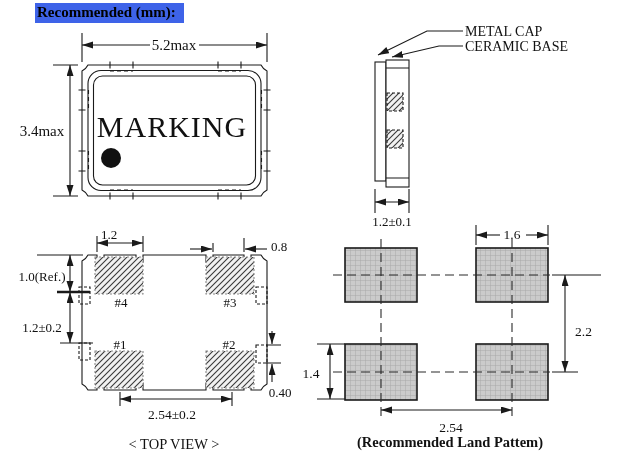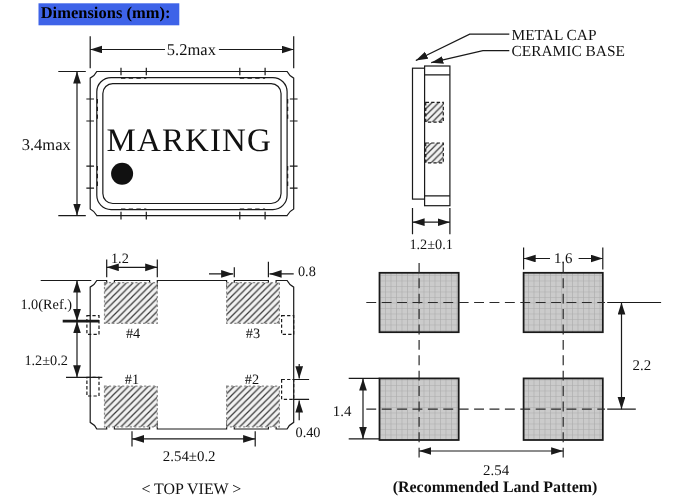--- a/index.html
+++ b/index.html
@@ -16,21 +16,21 @@
   .cap{font-size:14.5px;}
   .capb{font-size:14.5px;font-weight:bold;}
   .marking{font-size:30px;letter-spacing:1px;}
   .padnum{font-size:13px;}
 </style>
 </head>
 <body>
 
 <div class="canvas">
 
-  <div class="hdr" id="hdrBox" style="background: rgb(62, 99, 232);">Dimensions (mm):</div>
+  <div class="hdr" id="hdrBox" style="background: rgb(62, 99, 232);">Recommended (mm):</div>
 
   <svg class="drawing-svg" width="622" height="457" viewBox="0 0 622 457">
     <defs>
       <marker id="mE" orient="auto" markerUnits="userSpaceOnUse" markerWidth="12" markerHeight="8" refX="11" refY="3.5" viewBox="0 0 12 8">
         <path d="M0,0 L11,3.5 L0,7 Z" fill="#1a1a1a"></path>
       </marker>
       <marker id="mS" orient="auto-start-reverse" markerUnits="userSpaceOnUse" markerWidth="12" markerHeight="8" refX="11" refY="3.5" viewBox="0 0 12 8">
         <path d="M0,0 L11,3.5 L0,7 Z" fill="#1a1a1a"></path>
       </marker>
       <pattern id="hatch" width="6" height="6" patternUnits="userSpaceOnUse">

